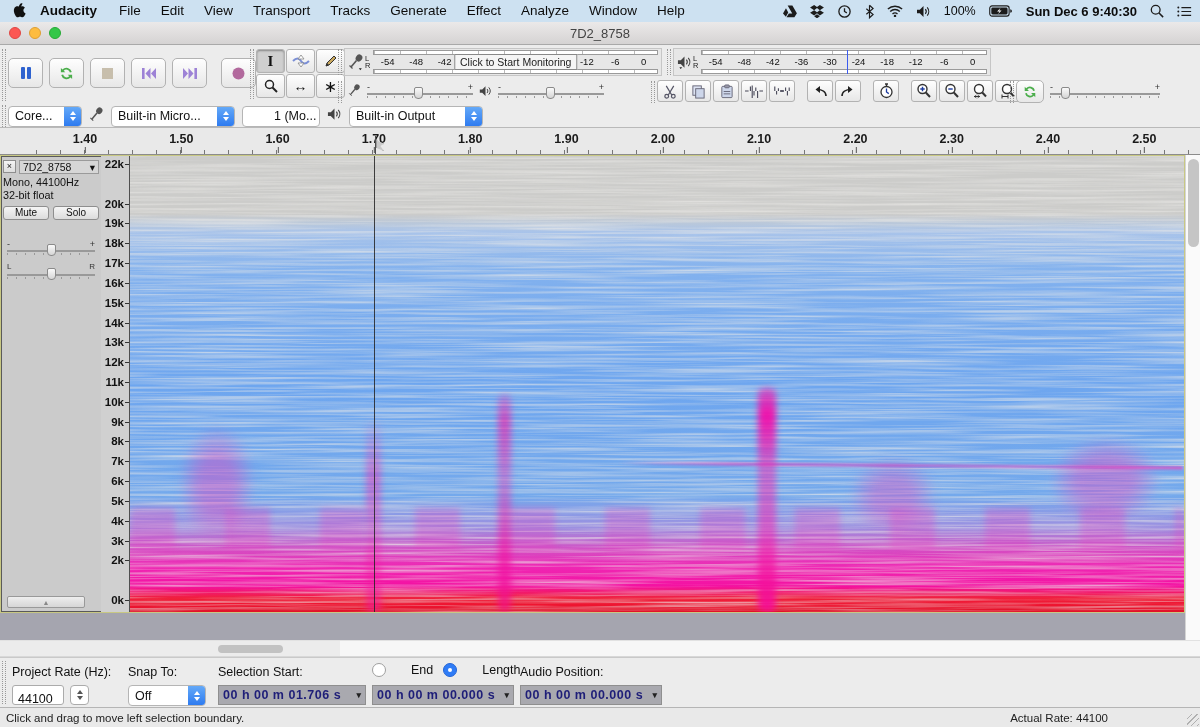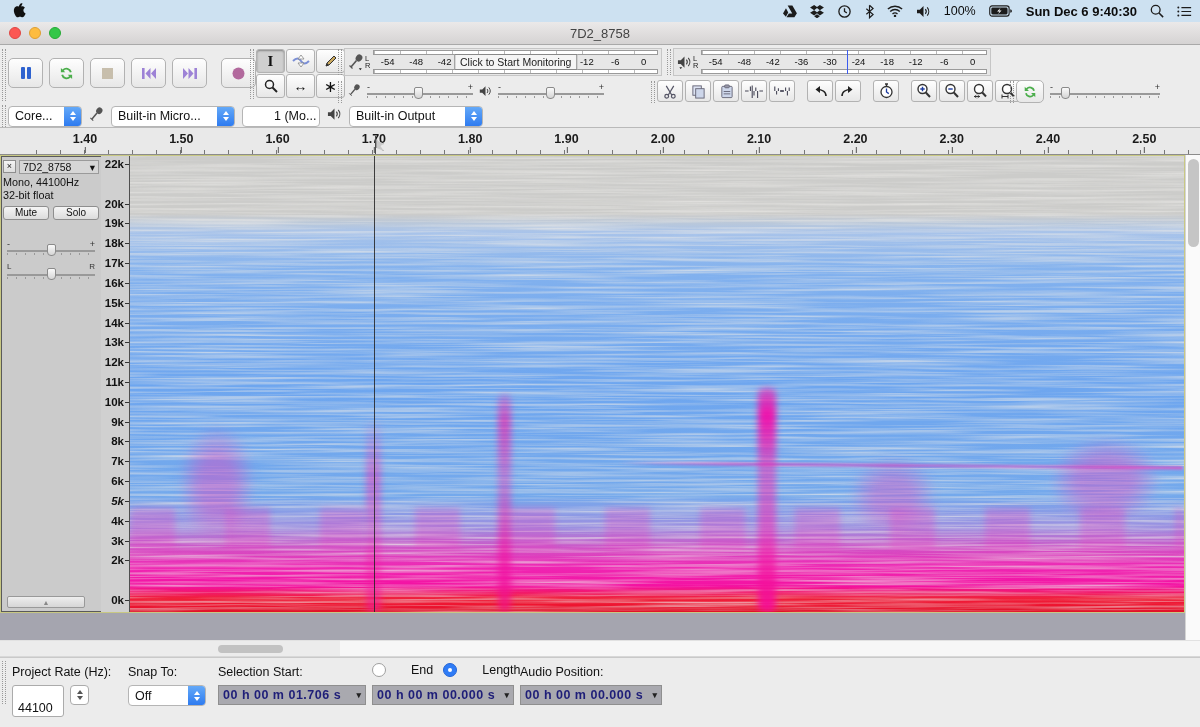--- a/index.html
+++ b/index.html
@@ -124,21 +124,21 @@
 
   
   .selbar { position:relative; height:50px; background:#ececec; border-top:1px solid #c9c9c9; font-size:12.5px; color:#111; }
   .selbar .lab { position:absolute; top:7px; }
   .l-rate { left:12px; } .l-snap { left:128px; } .l-selstart { left:218px; } .l-audiopos { left:520px; }
   .radio-row { position:absolute; left:372px; top:5px; display:flex; align-items:center; gap:10px; }
   .radio { width:14px; height:14px; border-radius:50%; background:#fff; border:1px solid #9f9f9f; margin-right:4px; }
   .radio.sel { background:#2f7cf6; border:1px solid #2465d6; position:relative; }
   .radio.sel::after { content:""; position:absolute; left:4px; top:4px; width:4px; height:4px; border-radius:50%; background:#fff; }
   .radio-item { display:flex; align-items:center;gap:21px; }
-  .rate-box { position:absolute; left:12px; top:27px; width:52px; height:20px; background:#fff; border:1px solid #ababab; border-radius:3px; font-size:12.5px; padding:15px 5px; }
+  .rate-box { position:absolute; left:12px; top:27px; width:52px; height:20px; background:#fff; border:1px solid #ababab; border-radius:3px; font-size:12.5px; padding:6px 5px; }
   .rate-stepper { position:absolute; left:70px; top:27px; width:19px; height:20px; background:#fff; border:1px solid #ababab; border-radius:4px; display:flex; flex-direction:column; align-items:center; justify-content:center; gap:2px; }
   .rate-stepper i { width:0; height:0; border-left:3px solid transparent; border-right:3px solid transparent; display:block; }
   .rate-stepper .up { border-bottom:4px solid #555; } .rate-stepper .dn { border-top:4px solid #555; }
   .snap-select { position:absolute; left:128px; top:27px; width:78px; }
   .timefield { position:absolute; top:27px; height:20px; background:#a9a9af; border:1px solid #8f8f8f; display:flex; align-items:center; padding:0 4px; color:#1e1e78; font-weight:700; font-size:12.5px; letter-spacing:.5px; white-space:nowrap; }
   .tf-1 { left:218px; width:148px; } .tf-2 { left:372px; width:142px; } .tf-3 { left:520px; width:142px; }
   .tf-caret { margin-left:auto; color:#222; font-size:9px; letter-spacing:0; }
 
   
   .statusbar { position:relative; height:20px; background:#e9e9e9; border-top:1px solid #b5b5b5; font-size:11.5px; color:#222; display:flex; align-items:center; padding:0 6px; }
@@ -150,20 +150,33 @@
 <body>
 
 <div class="screen">
 
   <div class="menubar">
     <span class="apple">
       <svg width="14" height="16" viewBox="0 0 17 20">
           <path fill="#111" d="M11.6 4.6c.7-.9 1.2-2.1 1-3.3-1.1.1-2.4.8-3.1 1.7-.7.8-1.3 2-1 3.2 1.2 0 2.4-.7 3.1-1.6zM14 10.5c0-2.2 1.8-3.2 1.9-3.3-1-1.5-2.6-1.7-3.2-1.8-1.4-.1-2.7.8-3.3.8-.7 0-1.8-.8-2.9-.8C5 5.4 3.6 6.2 2.8 7.5c-1.6 2.8-.4 7 1.2 9.3.7 1.1 1.6 2.3 2.8 2.3 1.1 0 1.6-.7 3-.7s1.8.7 3 .7c1.2 0 2-1.1 2.7-2.2.9-1.3 1.2-2.5 1.2-2.6-.1-.1-2.4-1-2.7-3.8z"></path>
         </svg>
     </span>
+    <div class="menu-items">
+        <span class="menu-item">Audacity</span>
+        <span class="menu-item">File</span>
+        <span class="menu-item">Edit</span>
+        <span class="menu-item">View</span>
+        <span class="menu-item">Transport</span>
+        <span class="menu-item">Tracks</span>
+        <span class="menu-item">Generate</span>
+        <span class="menu-item">Effect</span>
+        <span class="menu-item">Analyze</span>
+        <span class="menu-item">Window</span>
+        <span class="menu-item">Help</span>
+      </div>
     <div class="menu-status">
       <span>
           <svg width="14" height="13" viewBox="0 0 16 14">
             <path fill="#1c1c1c" d="M5.3 0h5.4L16 9.3H10.6zM3.4 3.3L6 8 3.3 13 0 9.2zM6.7 9.3h9l-2.7 4.4H4z"></path>
           </svg>
         </span>
       <span>
           <svg width="14" height="13" viewBox="0 0 16 15">
             <path fill="#1c1c1c" d="M4.7 0L0 3l4.7 3L8 3.6 11.3 6 16 3 11.3 0 8 2.4zM0 9l4.7 3L8 9.6 11.3 12 16 9l-4.7-3L8 8.4 4.7 6zM4.7 13L8 15.4 11.3 13 8 10.8z"></path>
           </svg>
@@ -617,21 +630,21 @@
           <span class="freq-label" style="top: 140.727px;">15k</span>
           <span class="freq-label" style="top: 160.545px;">14k</span>
           <span class="freq-label" style="top: 180.364px;">13k</span>
           <span class="freq-label" style="top: 200.182px;">12k</span>
           <span class="freq-label" style="top: 220px;">11k</span>
           <span class="freq-label" style="top: 239.818px;">10k</span>
           <span class="freq-label" style="top: 259.636px;">9k</span>
           <span class="freq-label" style="top: 279.455px;">8k</span>
           <span class="freq-label" style="top: 299.273px;">7k</span>
           <span class="freq-label" style="top: 319.091px;">6k</span>
-          <span class="freq-label" style="top: 338.909px; font-style: italic;">5k</span>
+          <span class="freq-label" style="top: 338.909px;">5k</span>
           <span class="freq-label" style="top: 358.727px;">4k</span>
           <span class="freq-label" style="top: 378.545px;">3k</span>
           <span class="freq-label" style="top: 398.364px;">2k</span>
           <span class="freq-label" style="top: 438px;">0k</span>
         </div>
       <div class="spectro">
         <svg class="noise" preserveAspectRatio="none">
           <filter id="nz" x="0" y="0" width="100%" height="100%">
             <feTurbulence type="fractalNoise" baseFrequency="0.006 0.42" numOctaves="3" seed="11"></feTurbulence>
             <feColorMatrix type="matrix" values="0 0 0 0 0.84  0 0 0 0 0.83  0 0 0 0 0.81  0 0 0 1.5 -0.55"></feColorMatrix>
@@ -695,14 +708,19 @@
     <div class="timefield tf-2">
       <span>00 h 00 m 00.000 s</span>
         <span class="tf-caret">▾</span>
     </div>
     <div class="timefield tf-3">
       <span>00 h 00 m 00.000 s</span>
         <span class="tf-caret">▾</span>
     </div>
   </div>
 
+  <div class="statusbar">
+    <span>Click and drag to move left selection boundary.</span>
+    <span class="status-right">Actual Rate: 44100</span>
+    <span class="resize-grip"></span>
+  </div>
 
 </div>
 
 </body></html>

